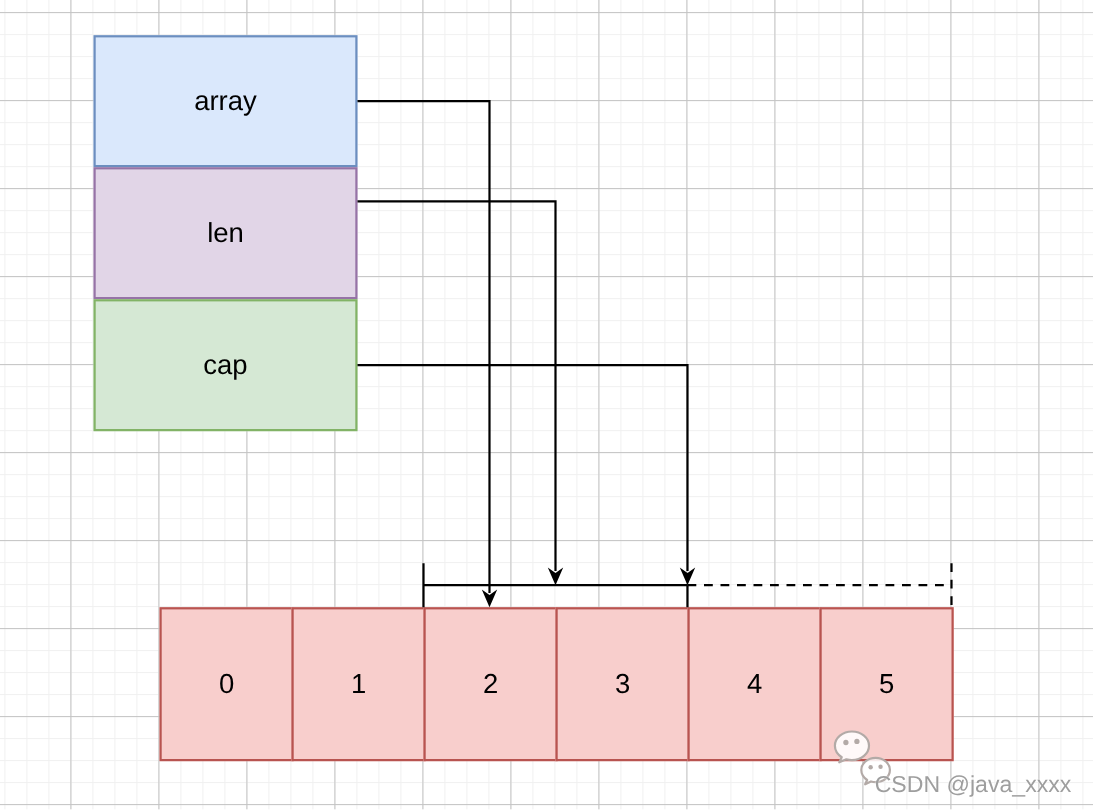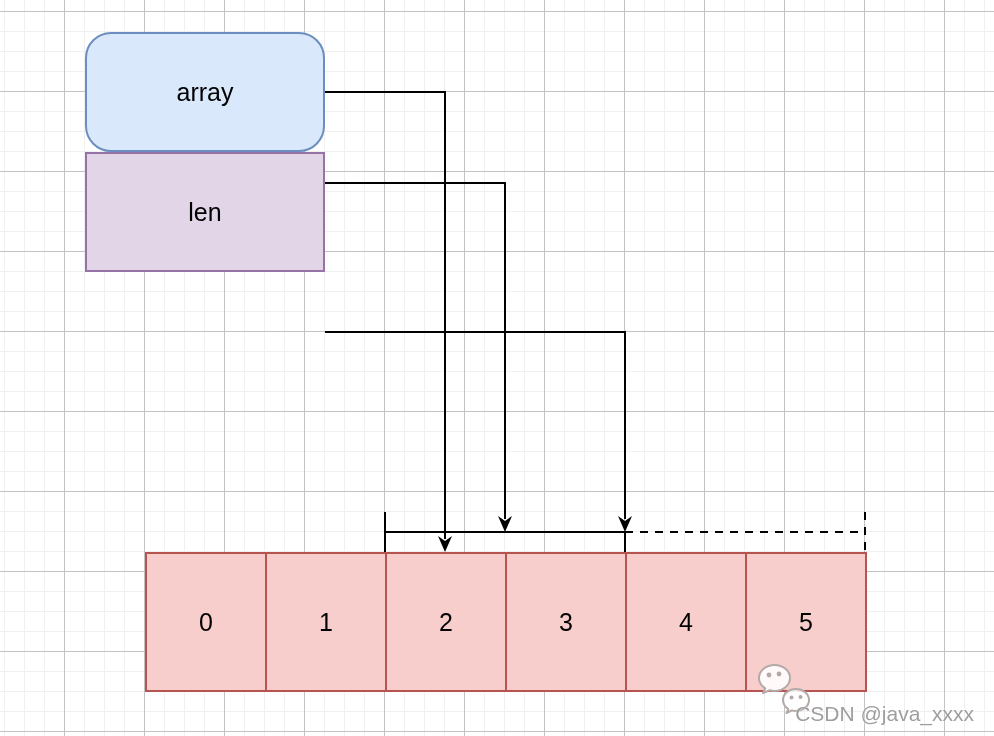--- a/index.html
+++ b/index.html
@@ -28,21 +28,21 @@
     position: absolute;
     left: 85px;
     width: 240px;
     height: 120px;
     border: 2px solid;
     display: flex;
     align-items: center;
     justify-content: center;
     font-size: 25px;
   }
-  .field-array { top: 32px;  background: #dae8fc; border-color: #6c8ebf; border-radius: 26px; }
+  .field-array { top: 32px;  background: #dae8fc; border-color: #6c8ebf; }
   .field-len   { top: 152px; background: #e1d5e7; border-color: #9673a6; }
   .field-cap   { top: 272px; background: #d5e8d4; border-color: #82b366; }
 
   
   .cells {
     position: absolute;
     left: 145px;
     top: 552px;
     width: 722px;
     height: 140px;
@@ -101,20 +101,23 @@
 <body>
 
 <div class="canvas">
 
   <div class="field field-array">
     <span>array</span>
   </div>
   <div class="field field-len">
     <span>len</span>
   </div>
+  <div class="field field-cap">
+    <span>cap</span>
+  </div>
 
   <div class="cells">
     <div class="cell" style="left:0px">
         <span>0</span>
       </div>
     <div class="cell" style="left:120px">
         <span>1</span>
       </div>
     <div class="cell" style="left:240px">
         <span>2</span>

